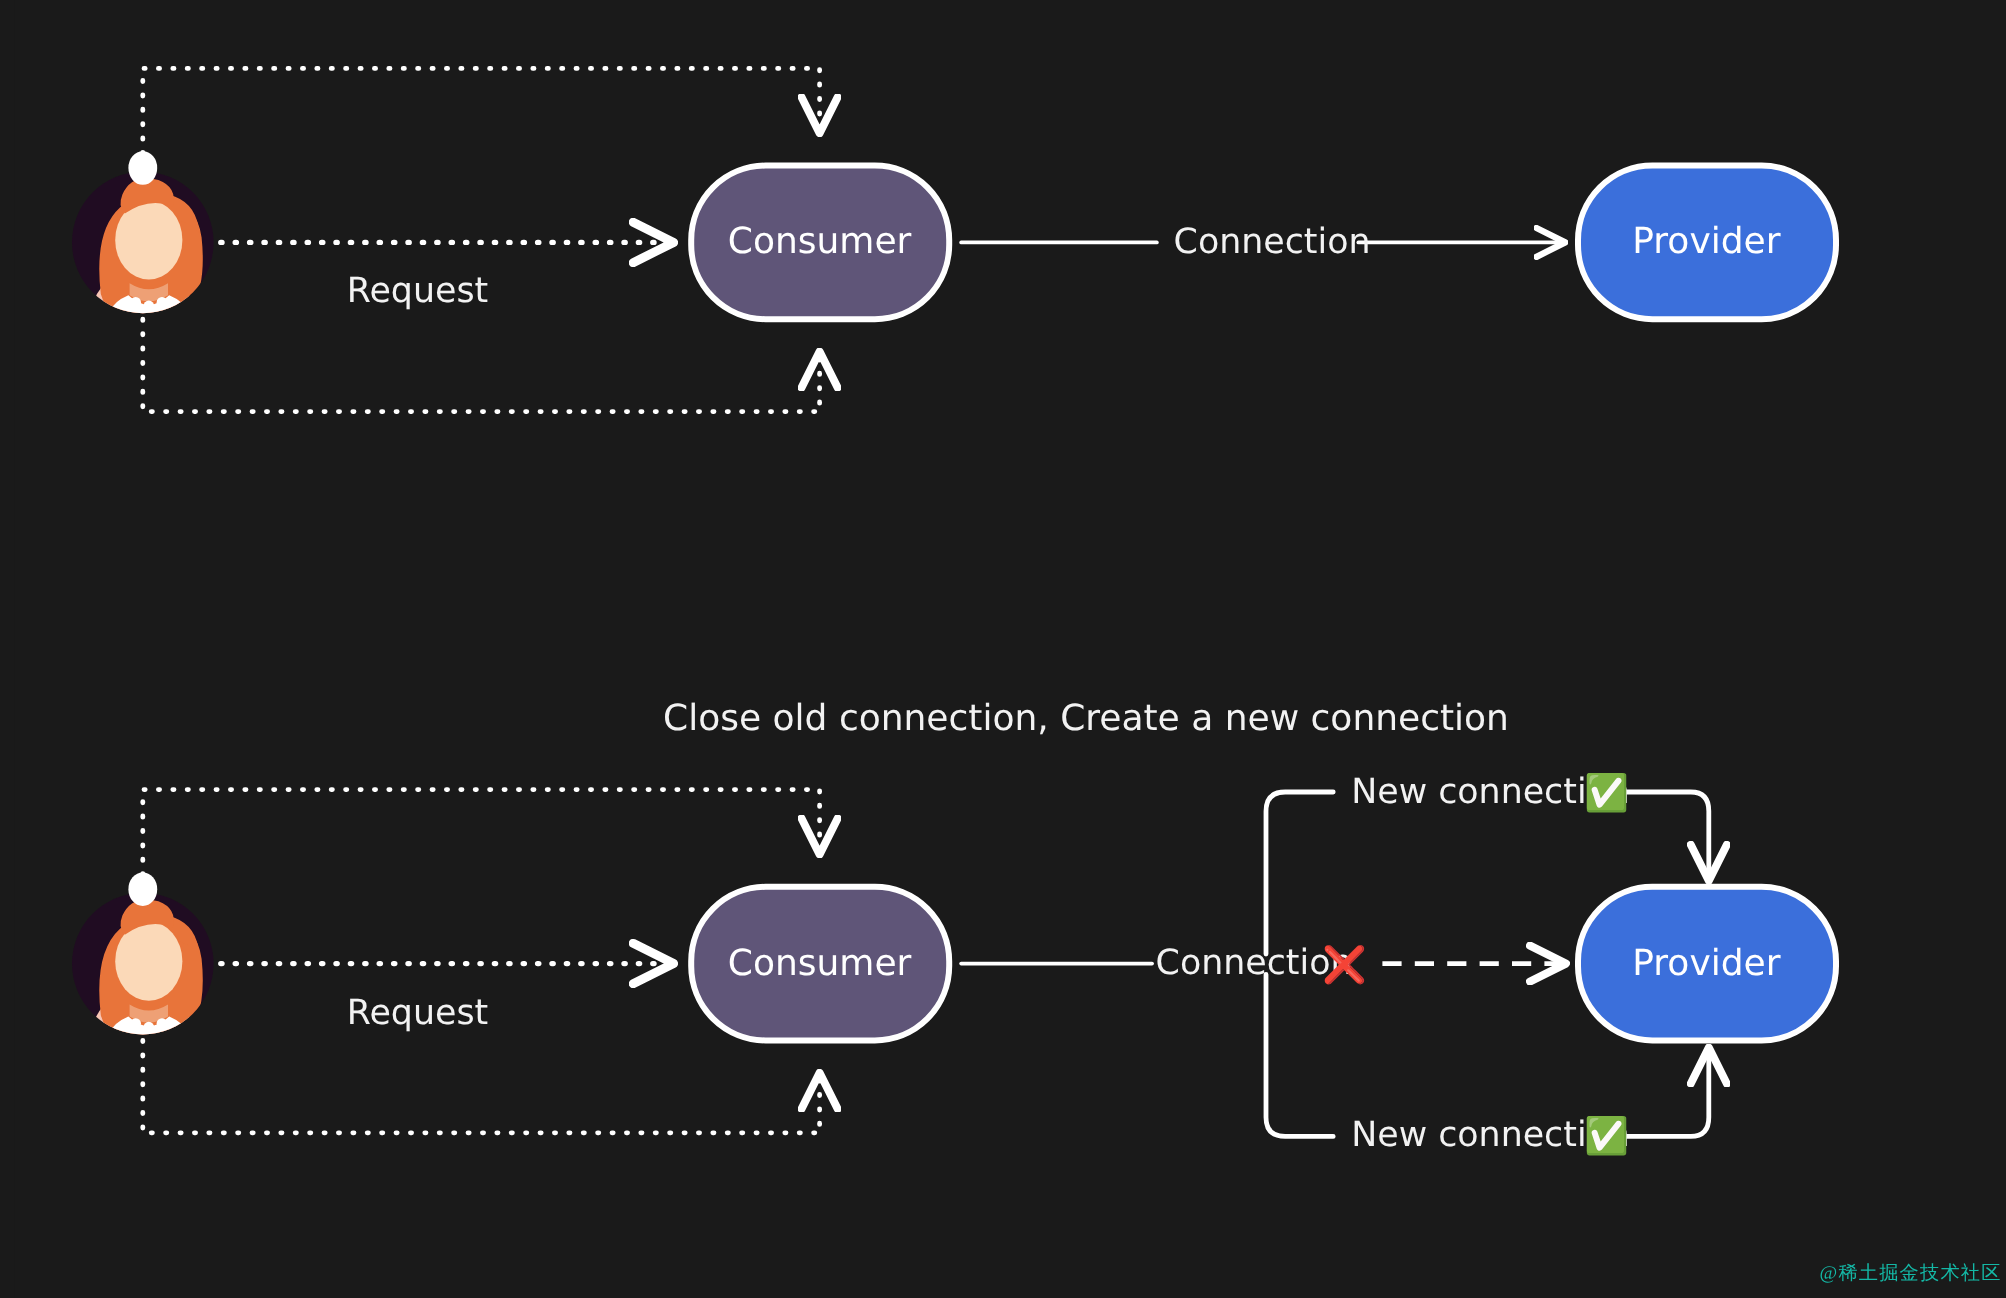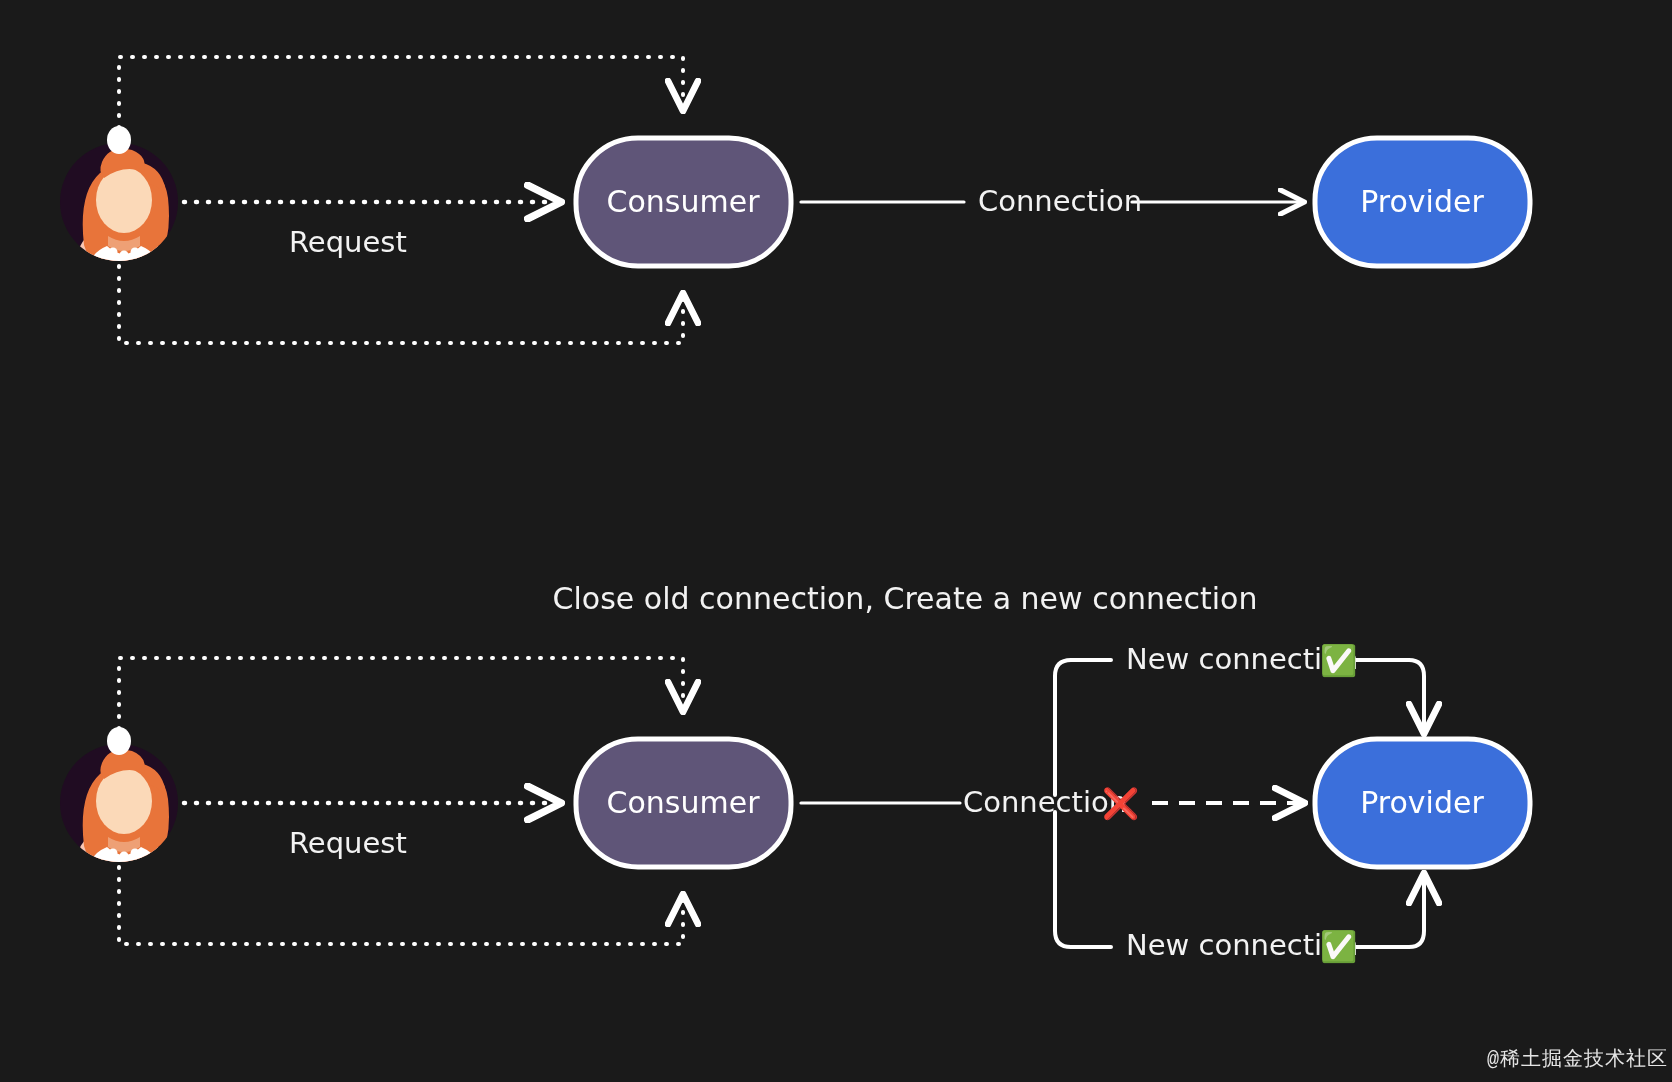--- a/index.html
+++ b/index.html
@@ -45,23 +45,23 @@
     font-size: 30px;
     fill: #f2f2f2;
     font-family: "DejaVu Sans", "Liberation Sans", sans-serif;
     dominant-baseline: middle;
     text-anchor: middle;
   }
   .watermark {
     position: absolute;
     right: 16px;
     bottom: 10px;
-    font-size: 20px;
-    color: #e5e5e5;
-    font-family: Liberation Mono, monospace;
+    font-size: 16px;
+    color: #14b8a6;
+    font-family: Liberation Serif, serif;
     letter-spacing: 1px;
     user-select: none;
   }
   .badge-ok {
     font-size: 30px;
     font-family: "DejaVu Sans", "Liberation Sans", sans-serif;
   }
   .badge-bad {
     font-size: 30px;
     font-family: "DejaVu Sans", "Liberation Sans", sans-serif;

